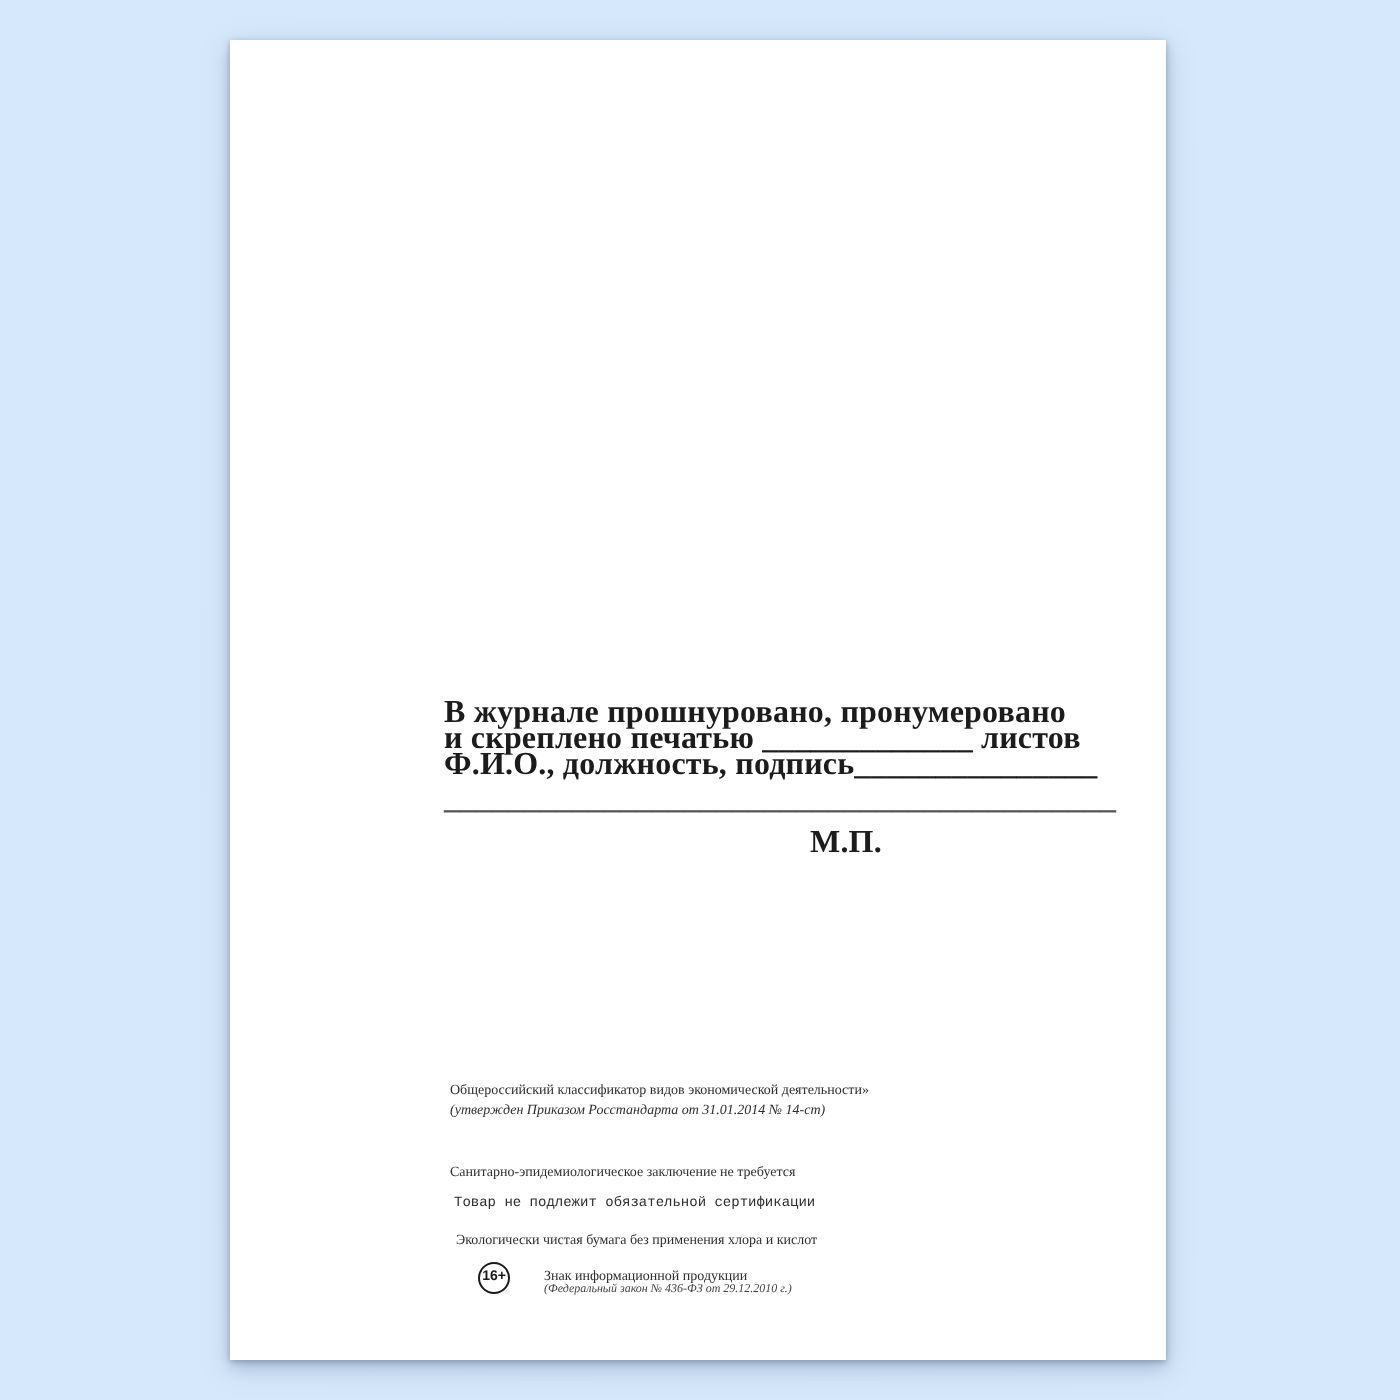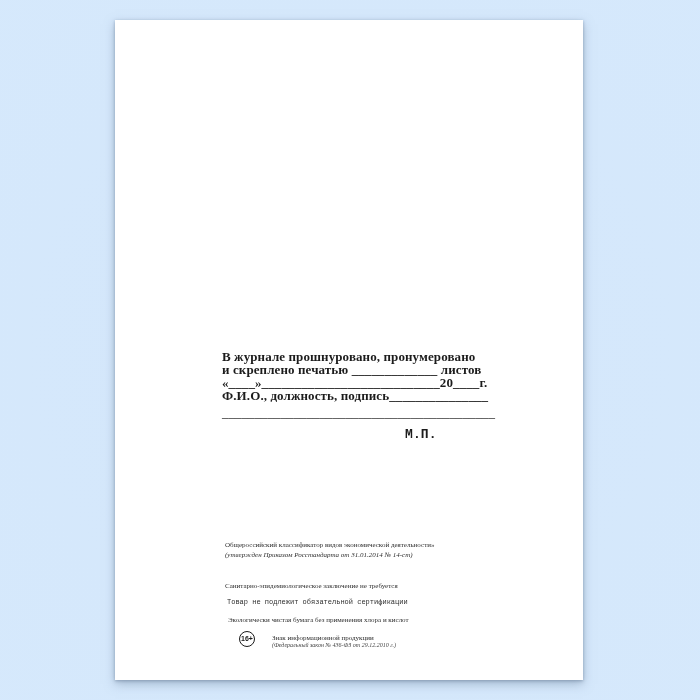--- a/index.html
+++ b/index.html
@@ -22,39 +22,39 @@
     height: 660px;
     background: #ffffff;
     box-shadow: 0 1px 3px rgba(100,120,145,0.55), 0 4px 10px rgba(115,138,165,0.5);
   }
   
   .cert {
     position: absolute;
     left: 107px;
     top: 330px;
     width: 215px;
-    font-size: 13px;
+    font-size: 16px;
     line-height: 13px;
     font-weight: bold;
     color: #1c1c1c;
     letter-spacing: 0.1px;
     white-space: nowrap;
+    text-align: center;
   }
   .cert .underscore-line {
     font-weight: bold;
     color: #555;
     margin-top: 4px;
     letter-spacing: 0;
   }
   .cert .stamp {
     margin-top: 9px;
     margin-left: 183px;
     font-weight: bold;
     color: #1c1c1c;
-    font-family: Liberation Mono, monospace;
   }
   
   .std {
     position: absolute;
     left: 110px;
     top: 520px;
     width: 260px;
     font-size: 7px;
     line-height: 10px;
     color: #2e2e2e;
@@ -107,21 +107,20 @@
 </style>
 </head>
 <body>
 
 <div class="stage">
   <div class="page">
 
     <div class="cert">
       <div class="cert-line">В журнале прошнуровано, пронумеровано</div>
       <div class="cert-line">и скреплено печатью _____________ листов</div>
-      <div class="cert-line">«____»___________________________20____г.</div>
       <div class="cert-line">Ф.И.О., должность, подпись_______________</div>
       <div class="cert-line underscore-line">__________________________________________</div>
       <div class="stamp">М.П.</div>
     </div>
 
     <div class="std">
       <div>Общероссийский классификатор видов экономической деятельности»</div>
       <div class="italic">(утвержден Приказом Росстандарта от 31.01.2014 № 14-ст)</div>
     </div>
 

